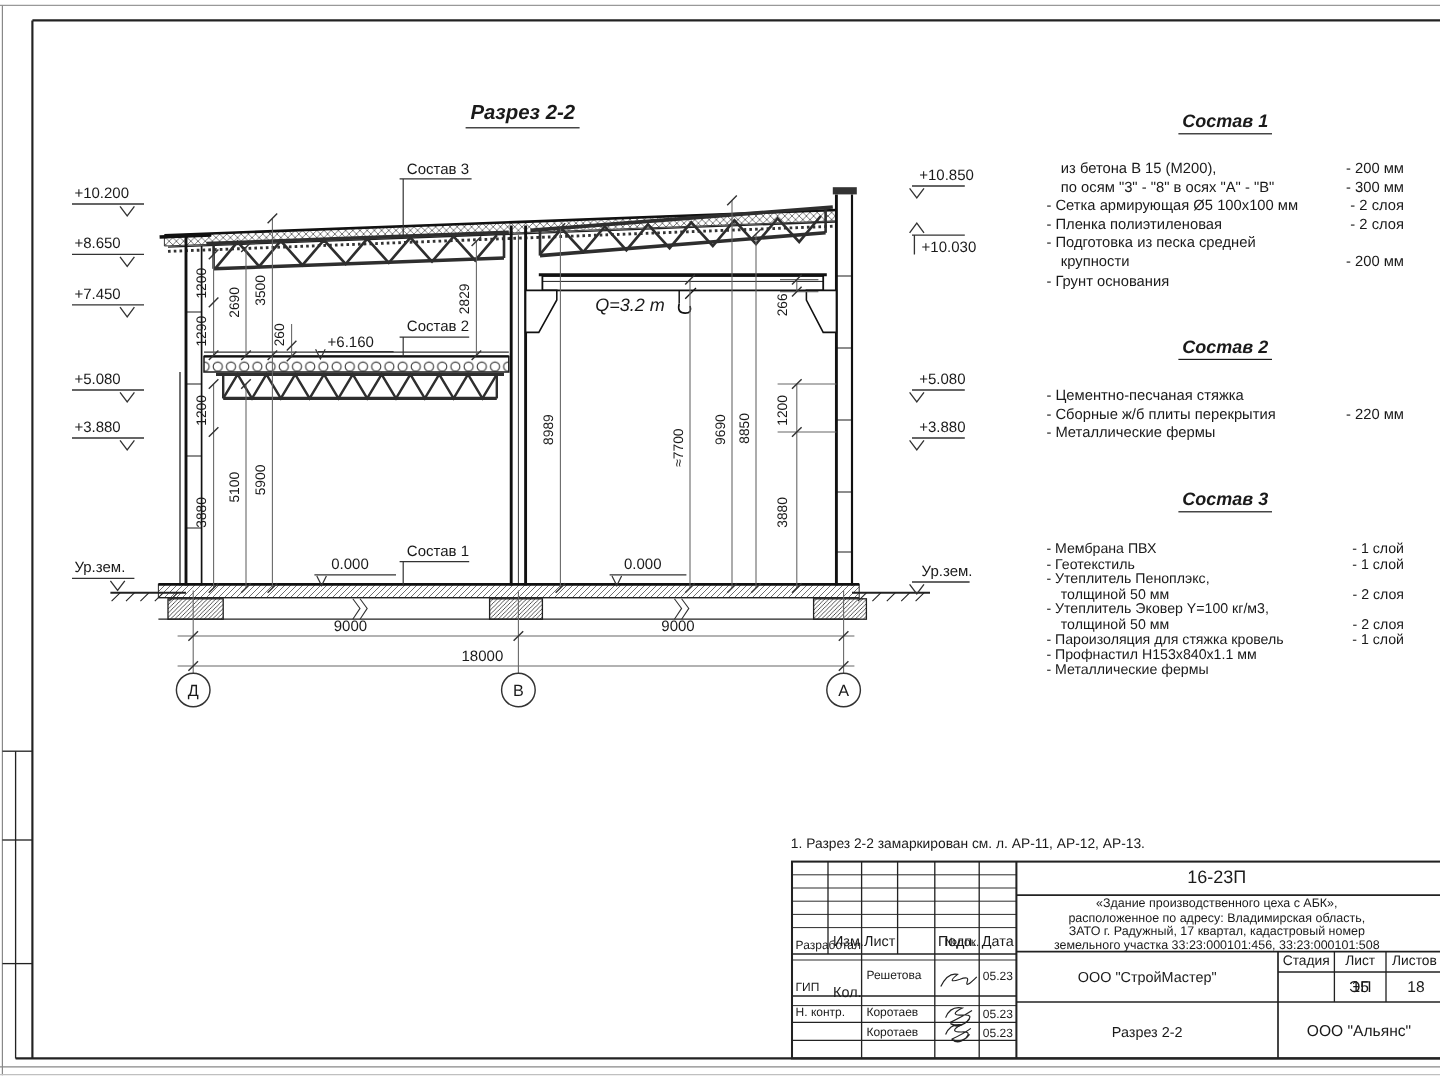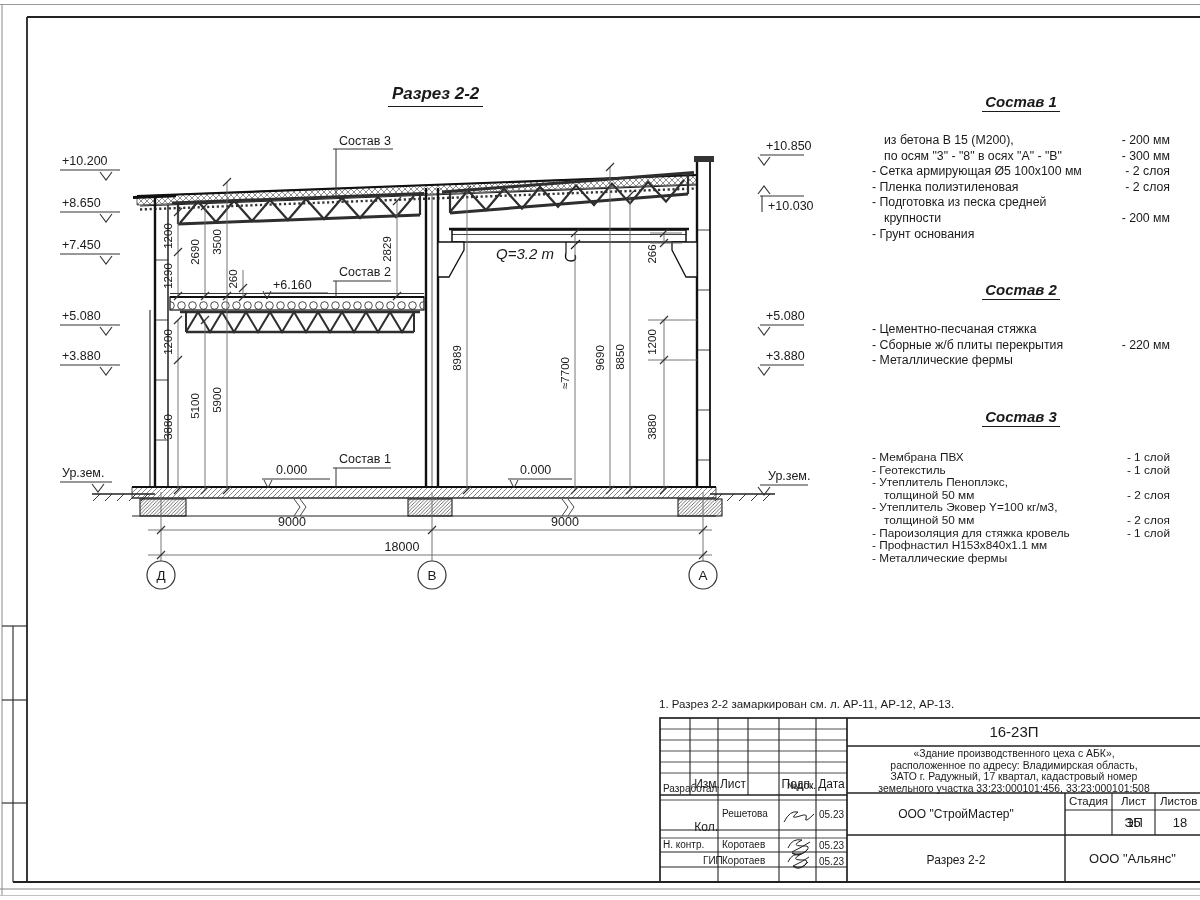--- a/index.html
+++ b/index.html
@@ -450,21 +450,21 @@
   <div class="abs tc tiny" style="left:748px;top:780px;width:31px;">№док.</div>
   <div class="abs tb tc" style="left:779px;top:777px;width:37px;">Подп.</div>
   <div class="abs tb tc" style="left:816px;top:777px;width:31px;">Дата</div>
 
   <div class="abs small" style="left:663px;top:783px;">Разработал</div>
   <div class="abs small" style="left:722px;top:808px;">Решетова</div>
   <div class="abs small tc" style="left:816px;top:809px;width:31px;">05.23</div>
   <div class="abs small" style="left:663px;top:839px;">Н. контр.</div>
   <div class="abs small" style="left:722px;top:839px;">Коротаев</div>
   <div class="abs small tc" style="left:816px;top:840px;width:31px;">05.23</div>
-  <div class="abs small" style="left:663px;top:855px;margin-left:40px;">ГИП</div>
+  <div class="abs small" style="left:663px;top:818px;">ГИП</div>
   <div class="abs small" style="left:722px;top:855px;">Коротаев</div>
   <div class="abs small tc" style="left:816px;top:856px;width:31px;">05.23</div>
 
   <div class="abs tb tc" style="left:847px;top:807px;width:218px;">ООО "СтройМастер"</div>
   <div class="abs tb tc" style="left:1065px;top:795px;width:47px;font-size:11.5px;">Стадия</div>
   <div class="abs tb tc" style="left:1112px;top:795px;width:43px;font-size:11.5px;">Лист</div>
   <div class="abs tb" style="left:1160px;top:795px;width:50px;font-size:11.5px;">Листов</div>
   <div class="abs tb tc" style="left:1065px;top:815px;width:47px;font-size:13px;padding-left:45px;">ЭП</div>
   <div class="abs tb tc" style="left:1112px;top:815px;width:43px;font-size:13px;">15</div>
   <div class="abs tb tc" style="left:1155px;top:815px;width:50px;font-size:13px;">18</div>

